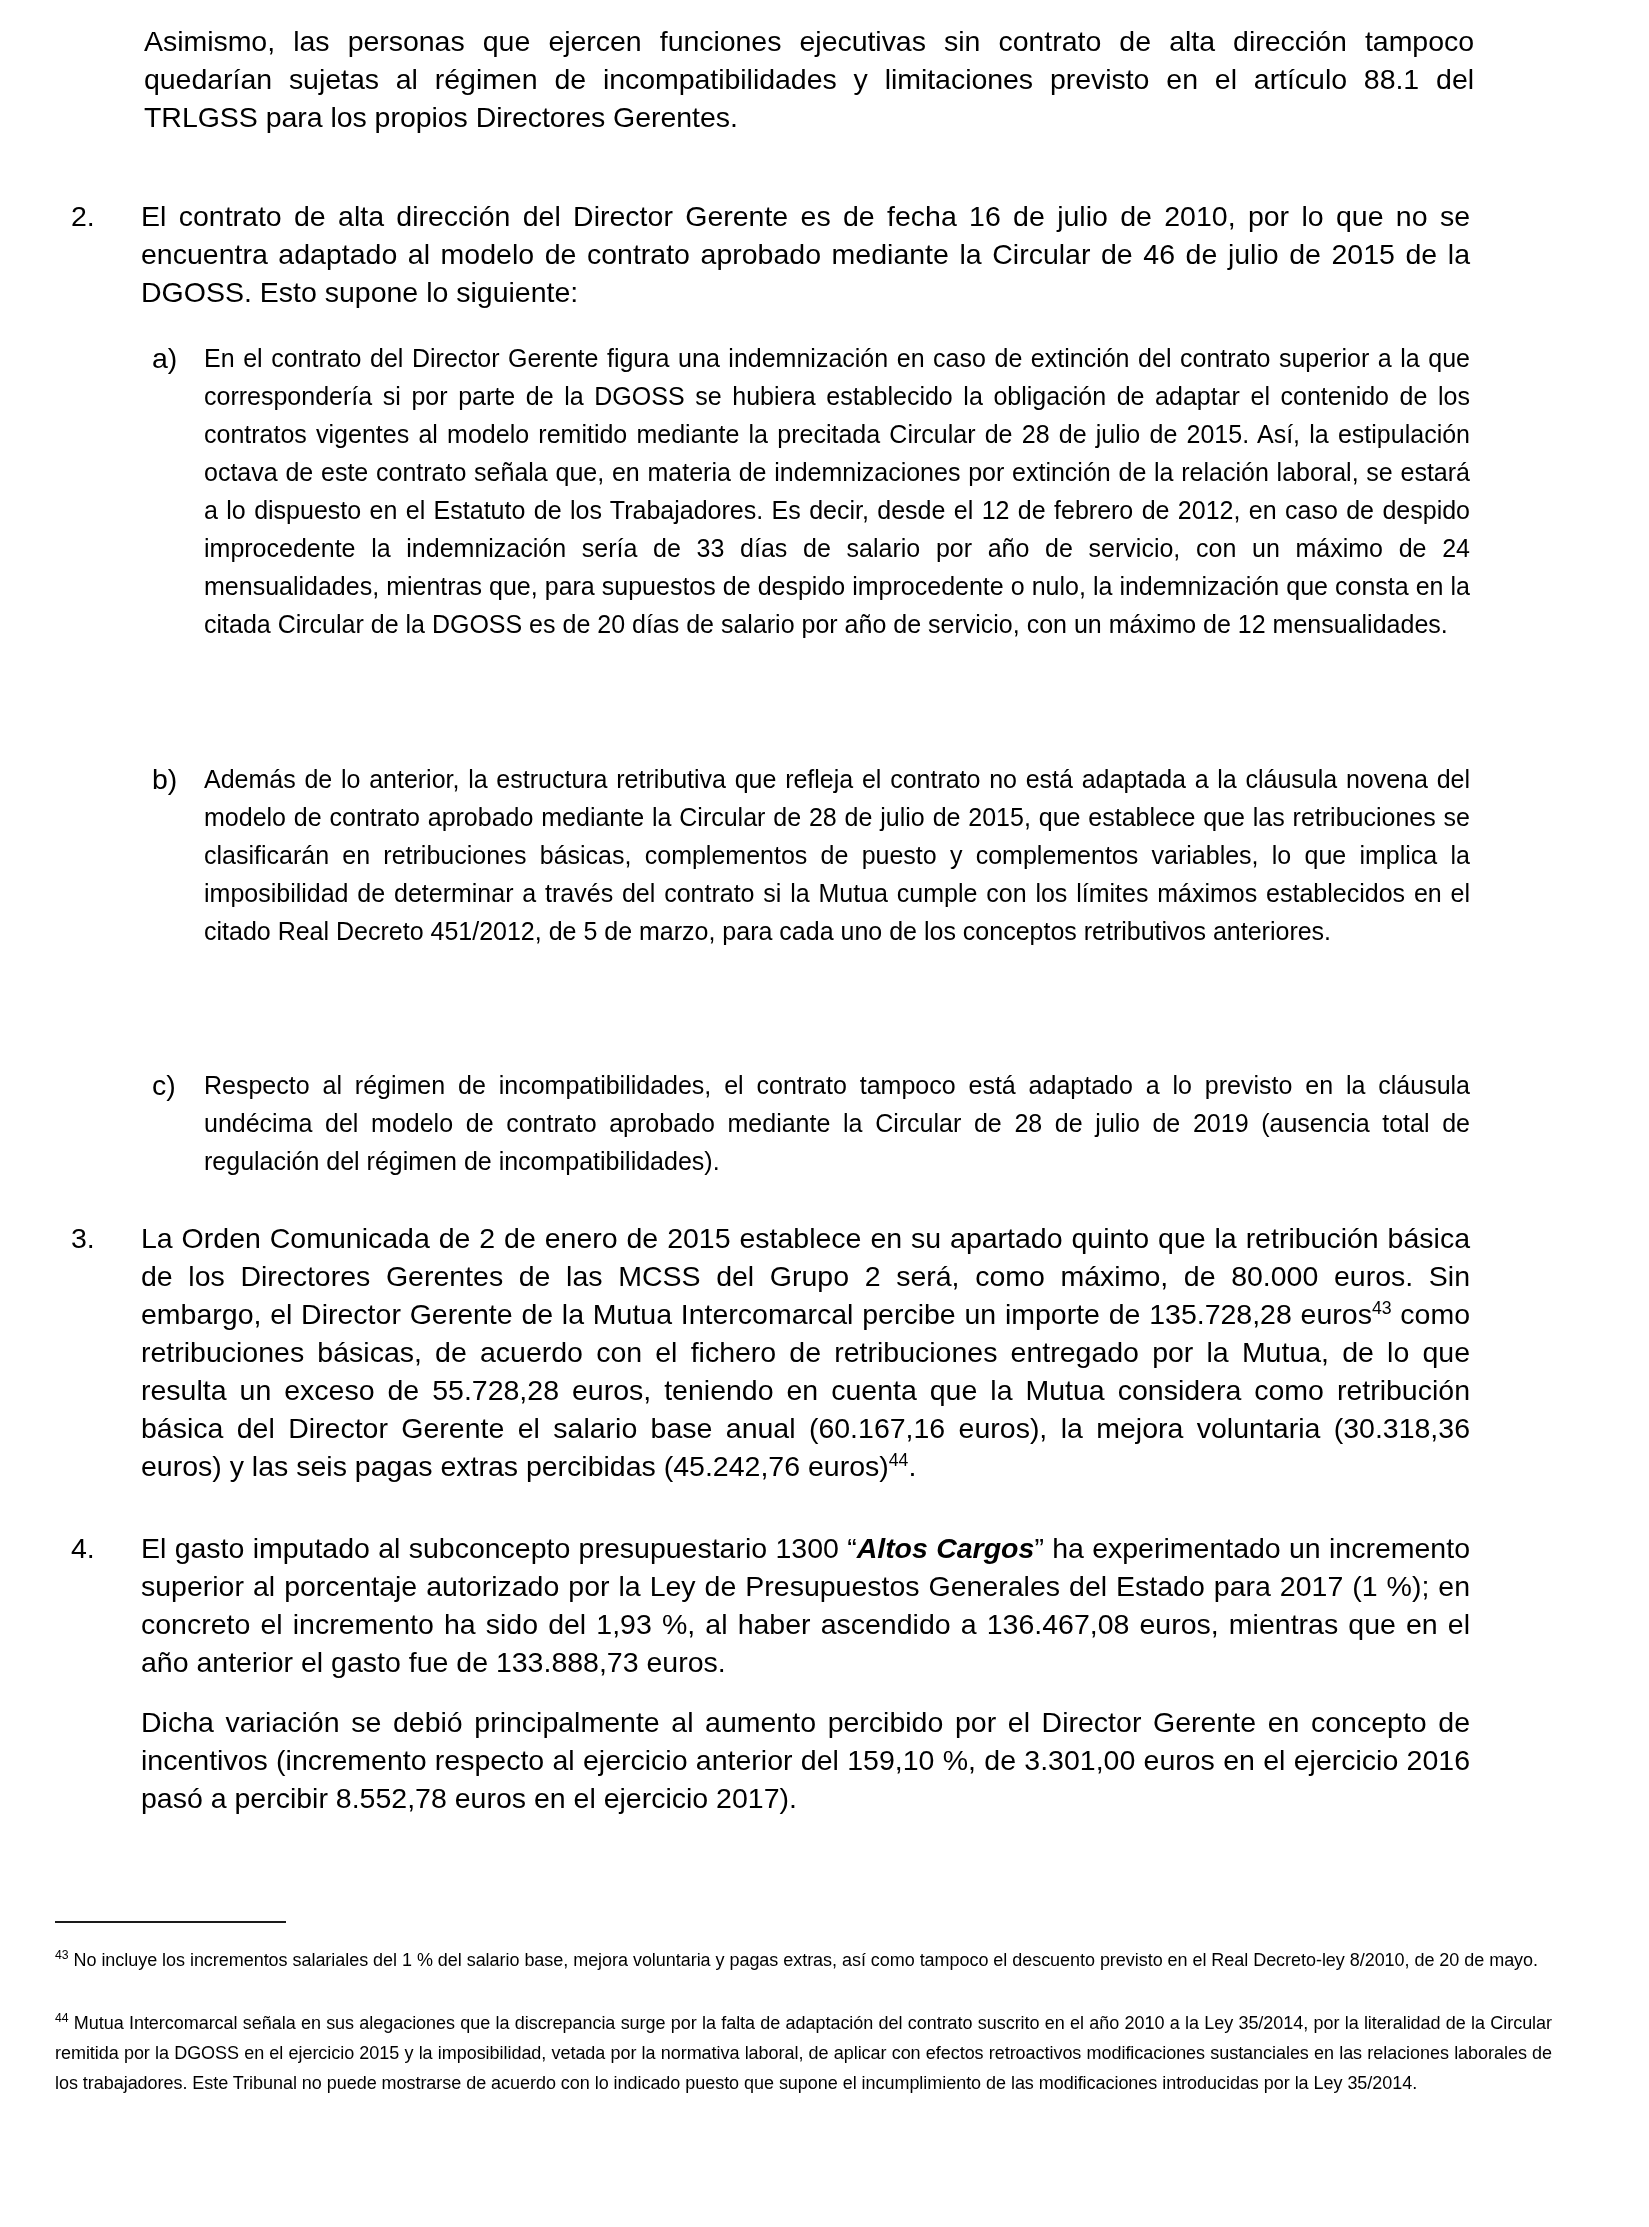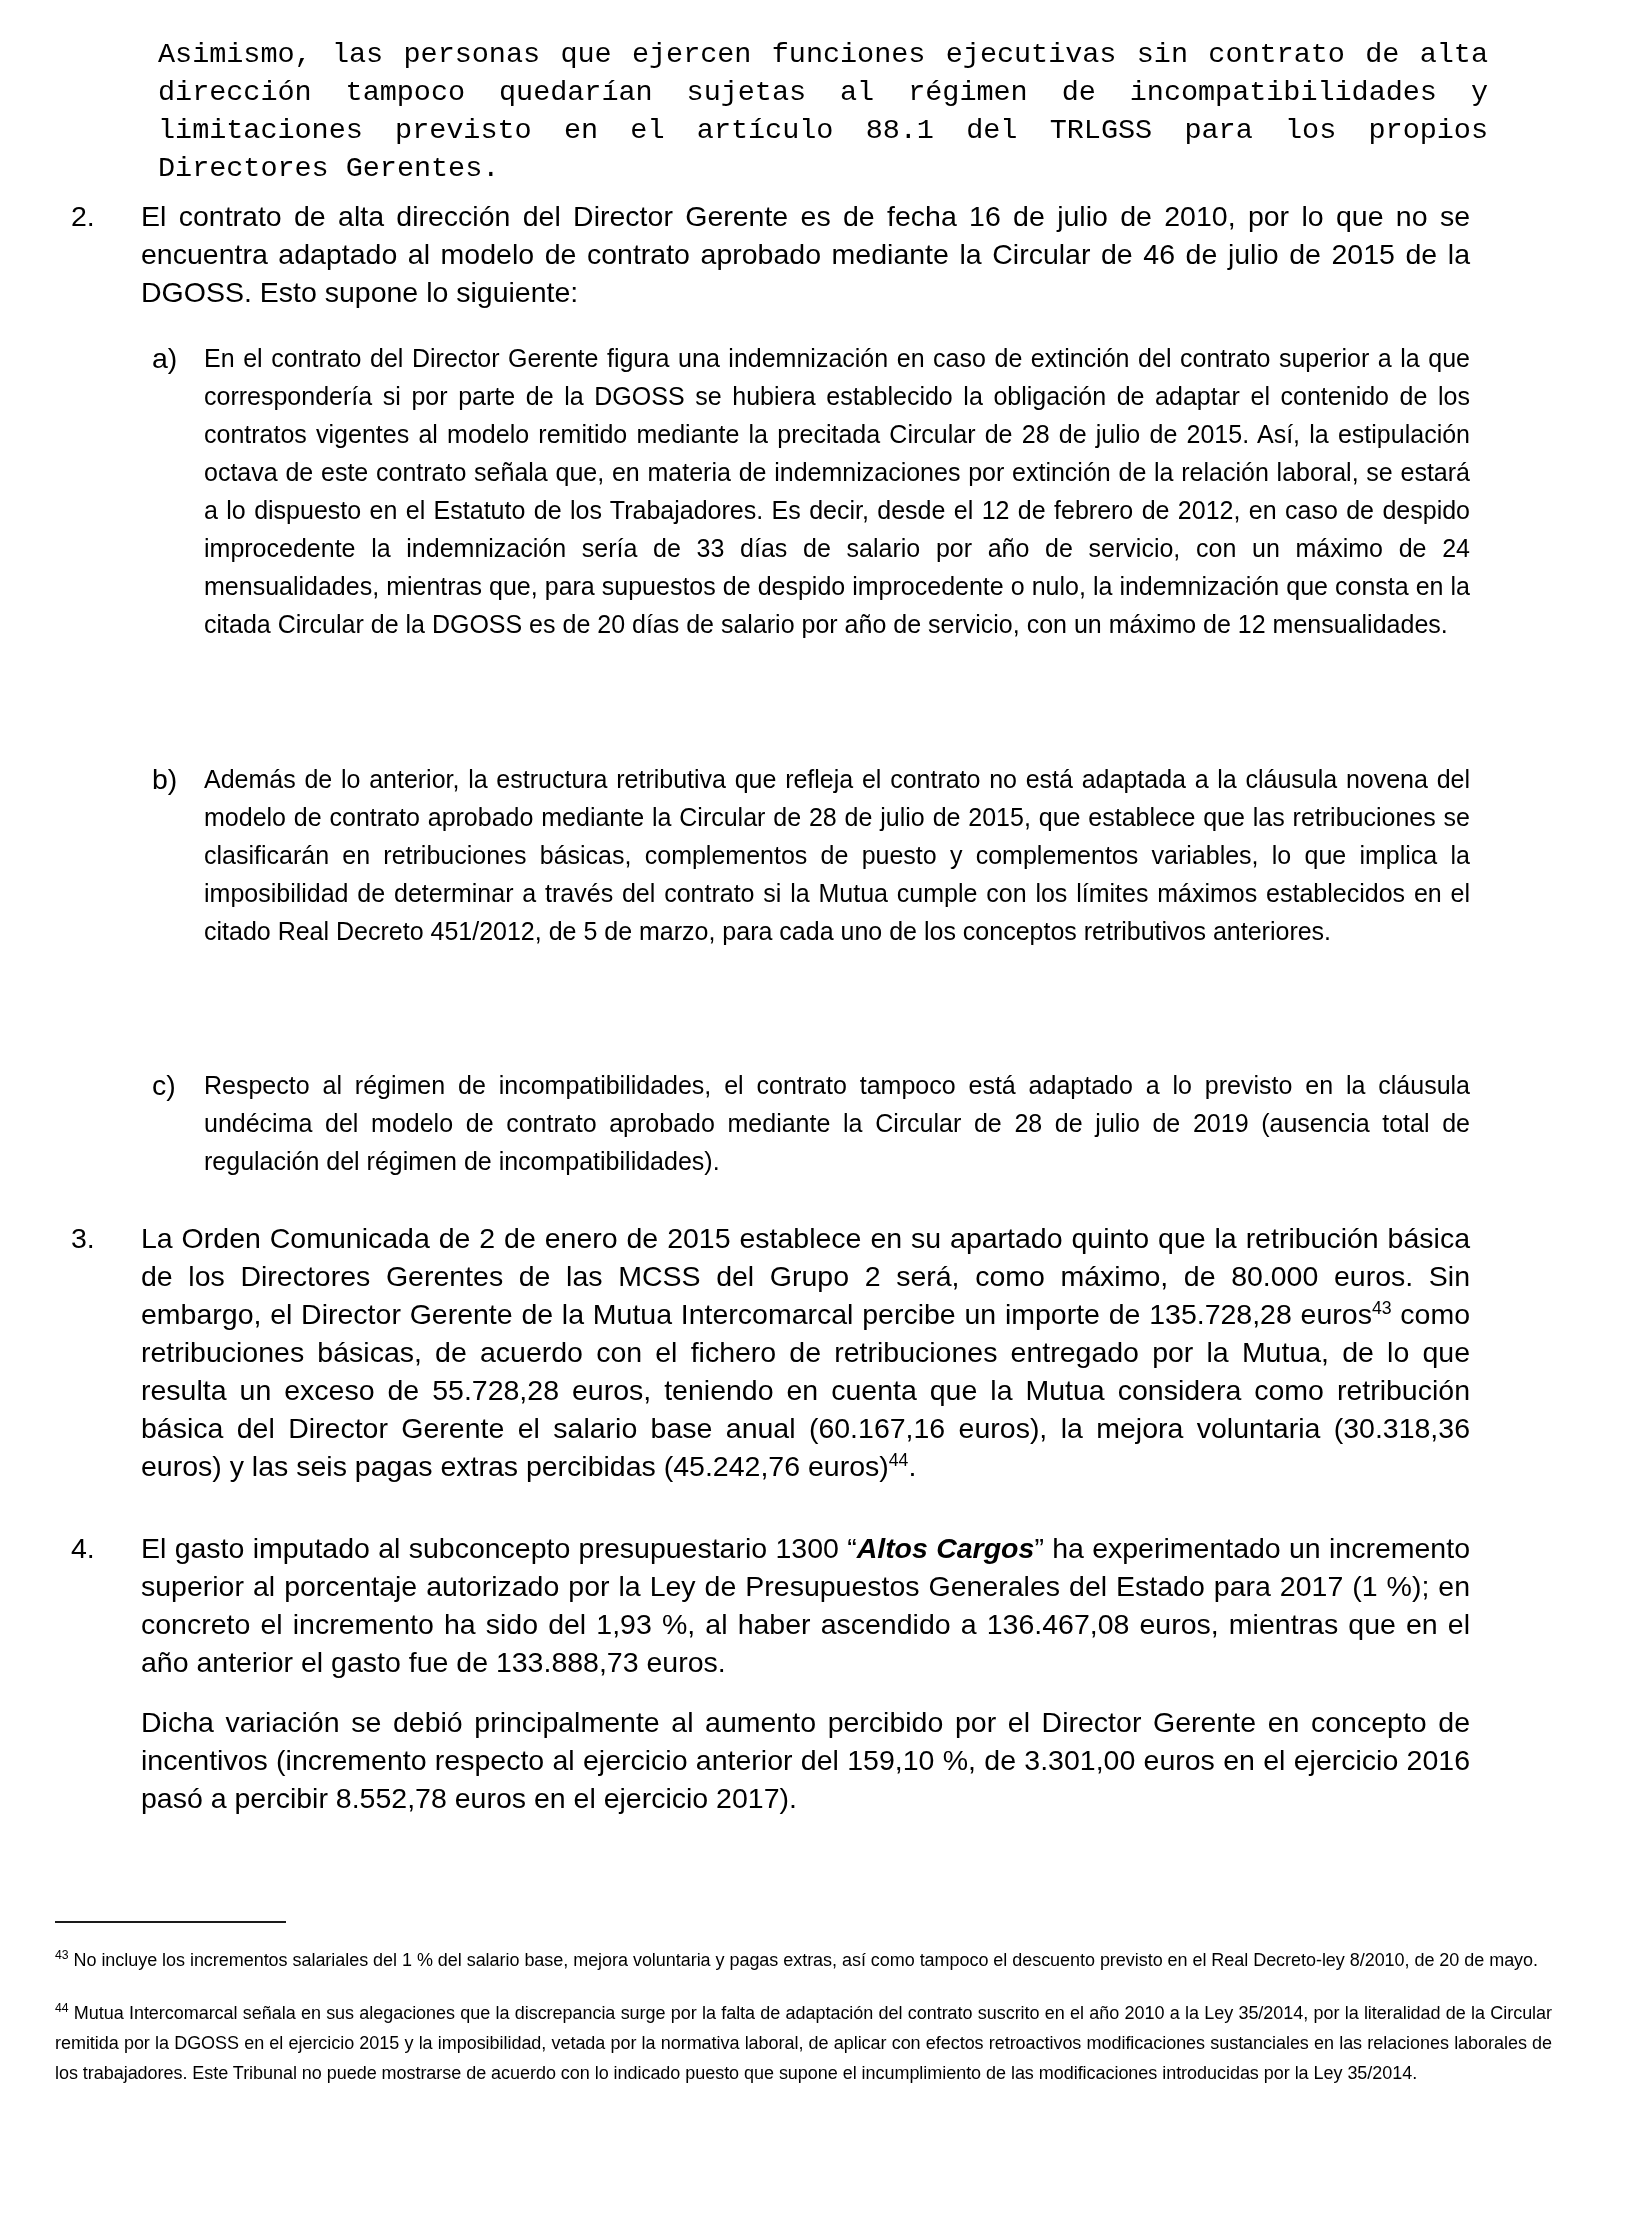--- a/index.html
+++ b/index.html
@@ -27,28 +27,27 @@
 
   
   .body-area {
     position: absolute;
     left: 0;
     top: 0;
     width: 1650px;
   }
 
   p.para {
-    margin: 18px;
+    margin: 4px;
     font-size: 28.5px;
     line-height: 38px;
     text-align: justify;
     text-justify: inter-word;
     letter-spacing: -0.04px;
     word-spacing: 0px;
-    font-family: Liberation Mono, monospace;
   }
 
   
   .intro {
     position: absolute;
     left: 140px;
     top: 17.7px;
     width: 1330px;
   }
 
@@ -139,21 +138,21 @@
 
   .footnote {
     font-size: 18px;
     line-height: 30px;
     text-align: justify;
     text-justify: inter-word;
     margin: 0;
     letter-spacing: -0.04px;
   }
   .footnote + .footnote {
-    margin-top: 23px;
+    margin-top: 33px;
   }
   .footnote sup {
     font-size: 0.68em;
   }
 </style>
 </head>
 <body>
 
 <div class="page">
 

